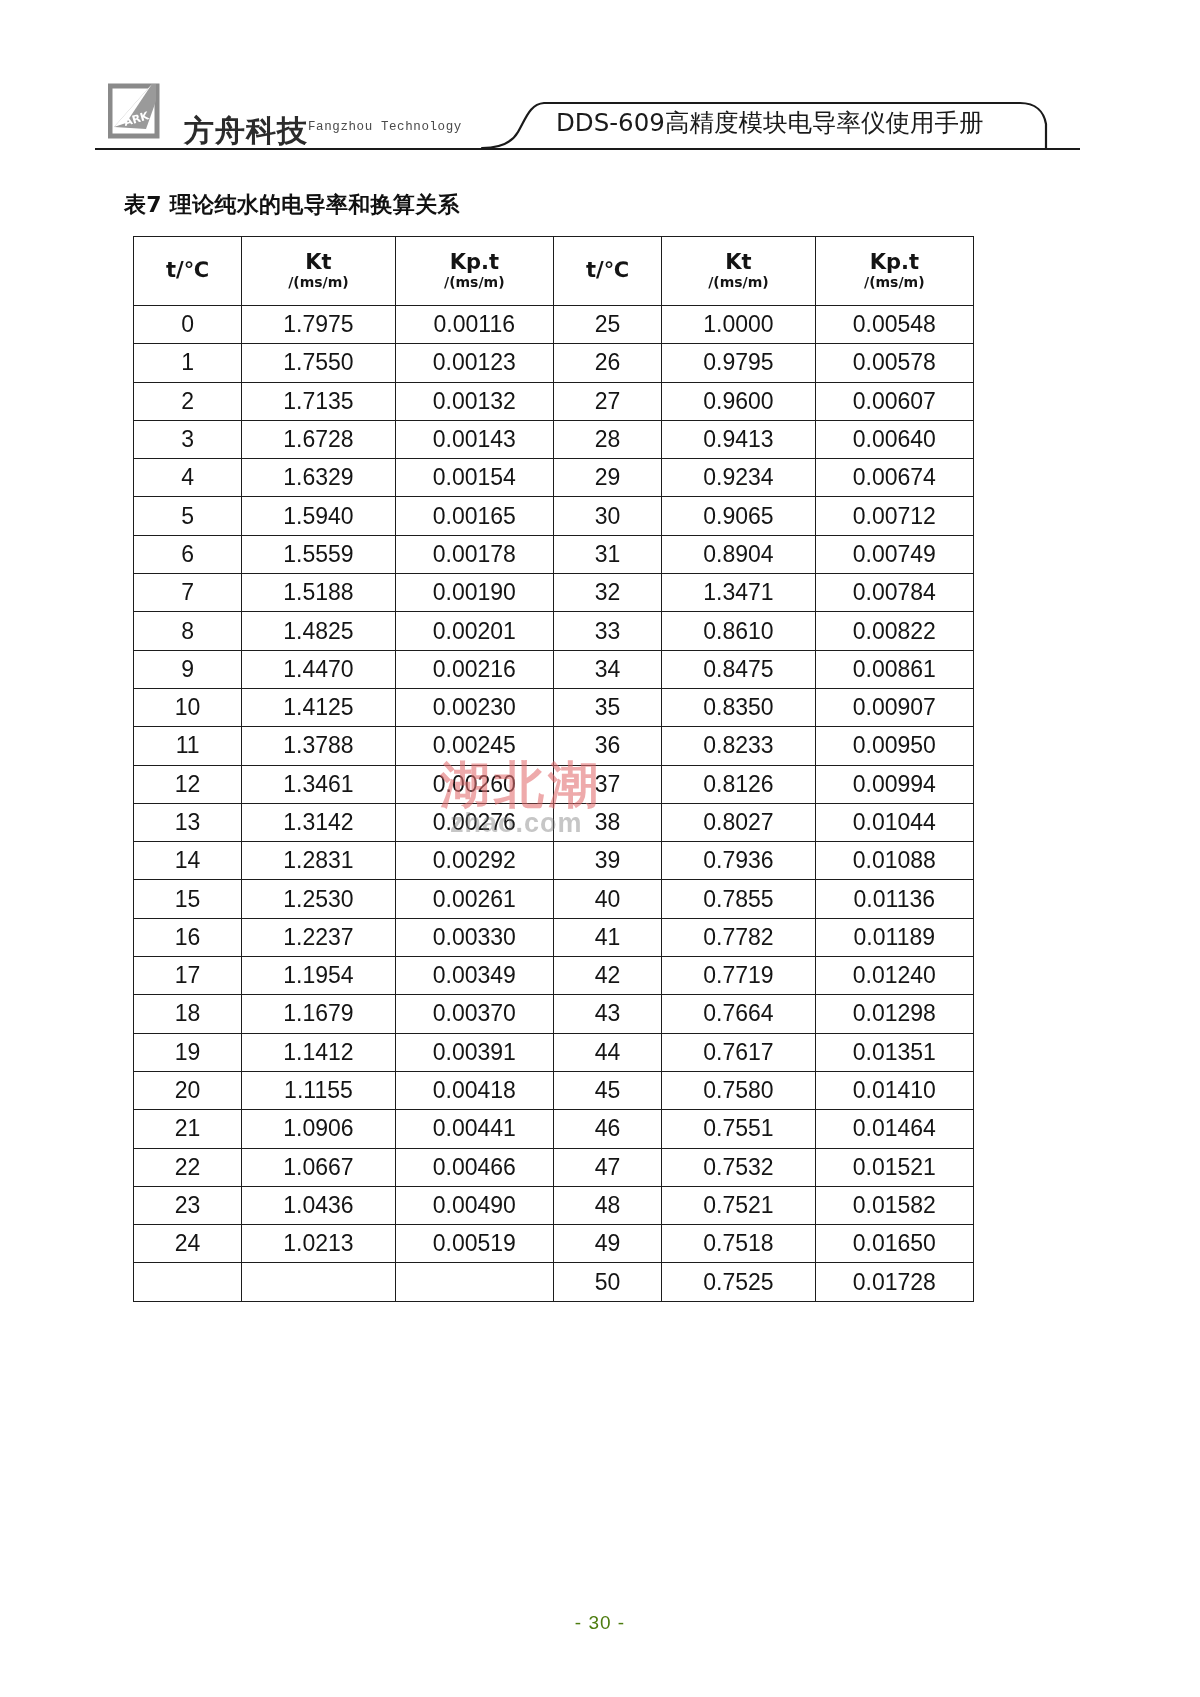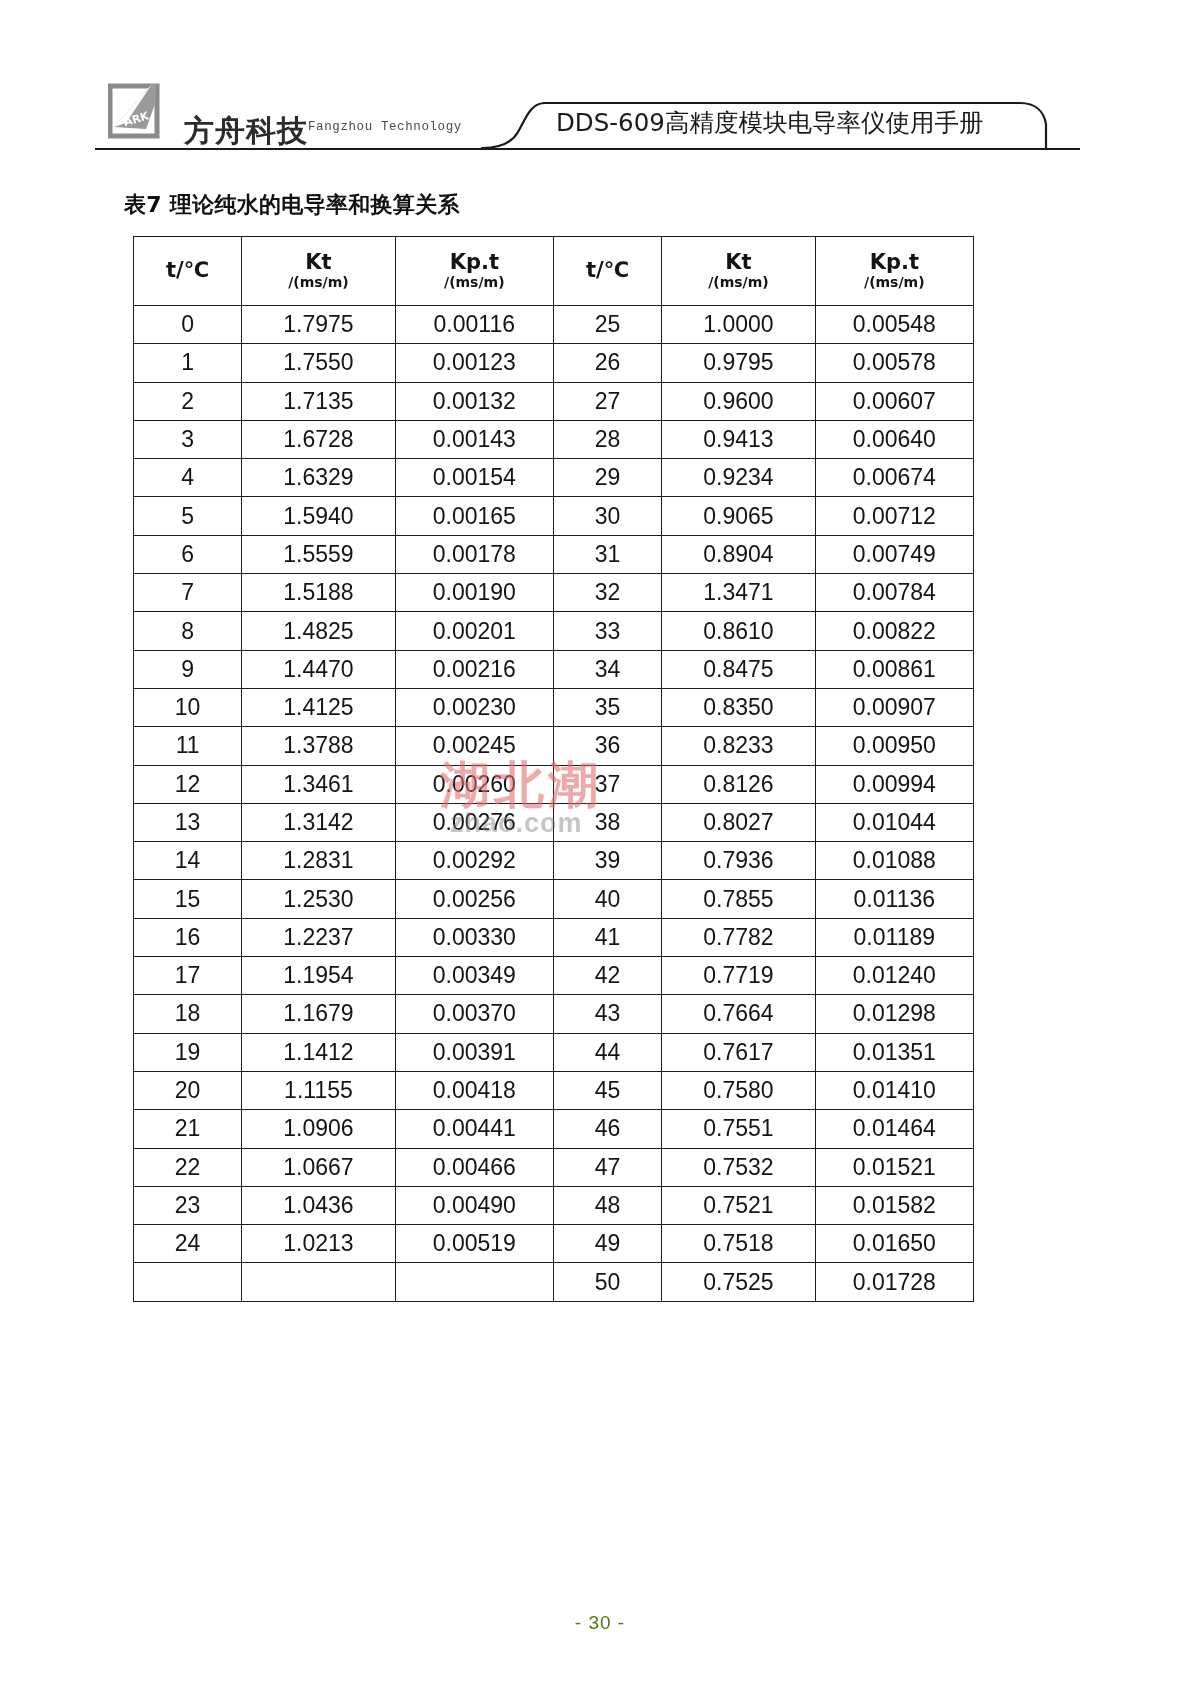--- a/index.html
+++ b/index.html
@@ -409,21 +409,21 @@
             <td>14</td>
             <td>1.2831</td>
             <td>0.00292</td>
             <td>39</td>
             <td>0.7936</td>
             <td>0.01088</td>
           </tr>
           <tr>
             <td>15</td>
             <td>1.2530</td>
-            <td>0.00256</td>
+            <td>0.00261</td>
             <td>40</td>
             <td>0.7855</td>
             <td>0.01136</td>
           </tr>
           <tr>
             <td>16</td>
             <td>1.2237</td>
             <td>0.00330</td>
             <td>41</td>
             <td>0.7782</td>

